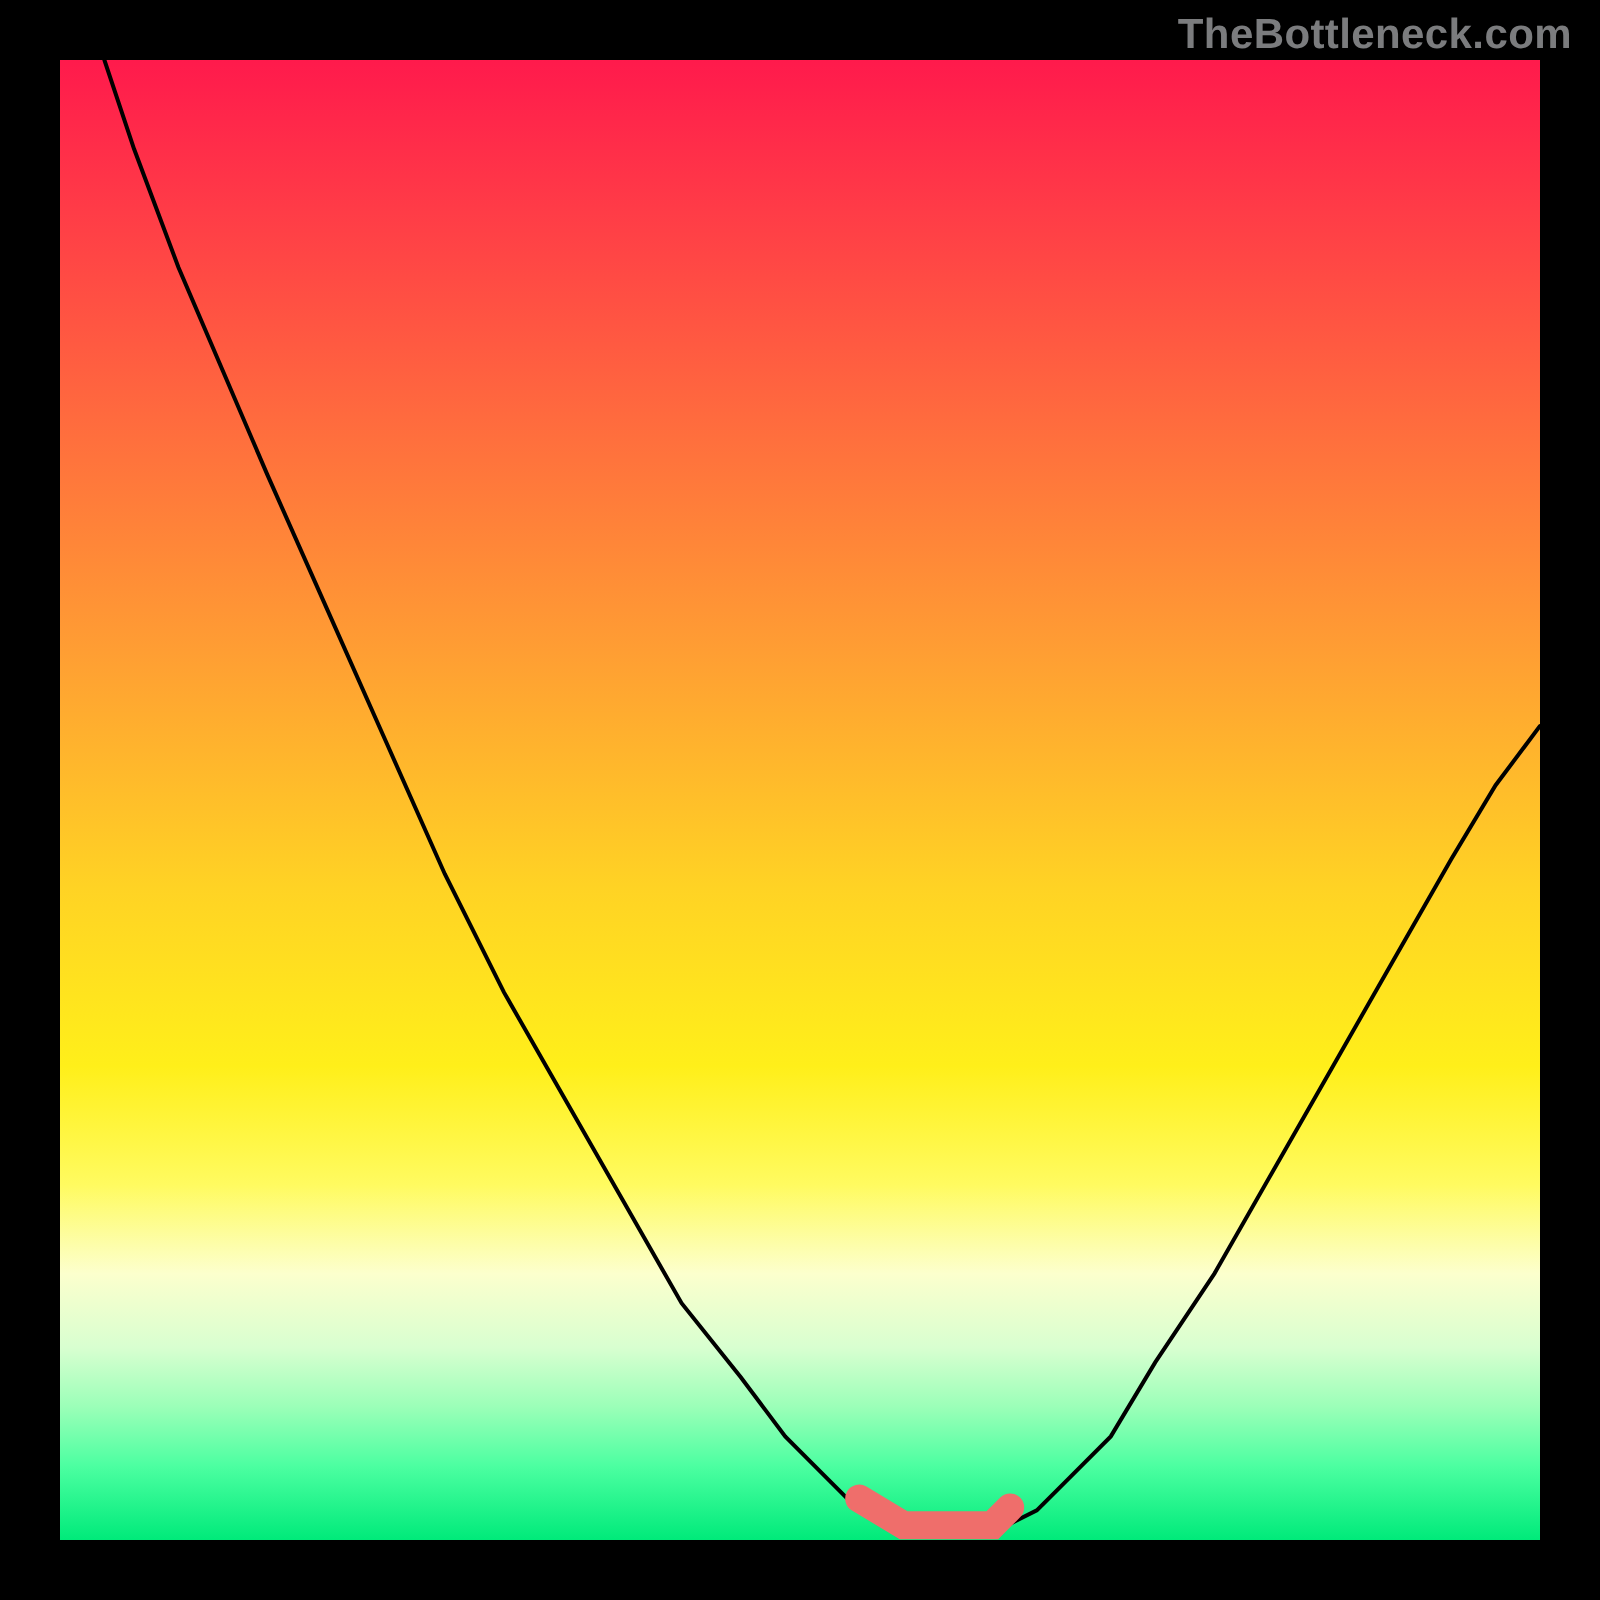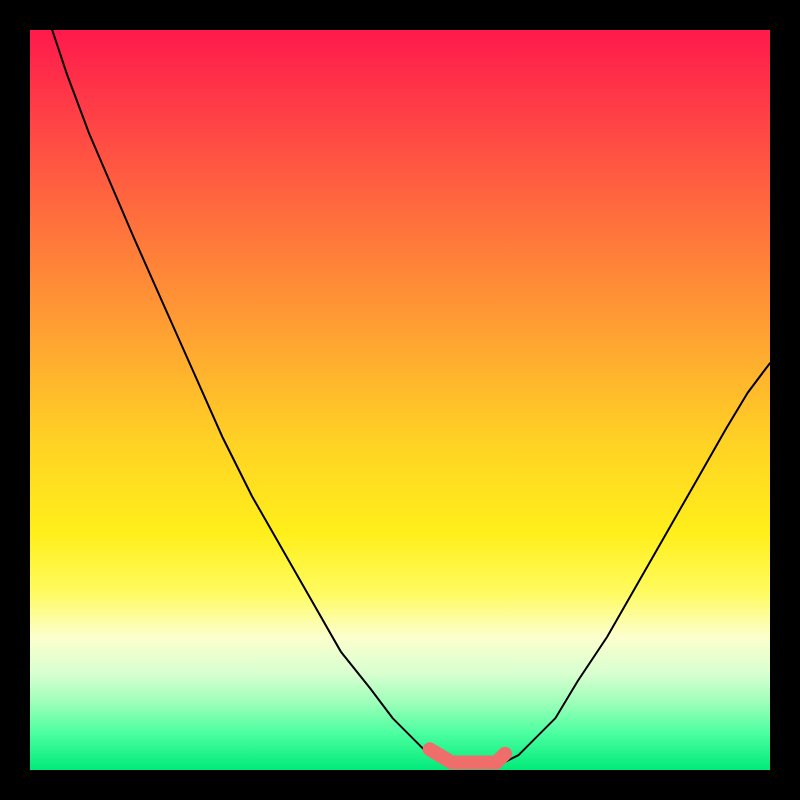--- a/index.html
+++ b/index.html
@@ -54,13 +54,14 @@
 <body>
 
 <div class="stage">
   <div class="plot-area">
     <svg class="overlay" viewBox="0 0 740 740" preserveAspectRatio="none">
       <path fill="none" stroke="#000" stroke-width="2" stroke-linecap="round" d="M22.20 0.00 L37.00 44.40 L59.20 103.60 L81.40 155.40 L103.60 207.20 L133.20 273.80 L162.80 340.40 L192.40 407.00 L222.00 466.20 L251.60 518.00 L281.20 569.80 L310.80 621.60 L340.40 658.60 L362.60 688.20 L384.80 710.40 L399.60 725.20 L410.70 731.12 L418.10 732.60"></path>
       <path fill="none" stroke="#000" stroke-width="2" stroke-linecap="round" d="M473.60 732.60 L488.40 725.20 L503.20 710.40 L525.40 688.20 L547.60 651.20 L577.20 606.80 L606.80 555.00 L636.40 503.20 L666.00 451.40 L695.60 399.60 L717.80 362.60 L740.00 333.00"></path>
       <path fill="none" stroke="#ef6e6b" stroke-width="14" stroke-linecap="round" d="M399.60 719.28 L421.80 732.60 L444.00 732.60 L466.20 732.60 L475.08 723.72"></path>
     </svg>
   </div>
+  <div class="watermark">TheBottleneck.com</div>
 </div>
 
 </body></html>

